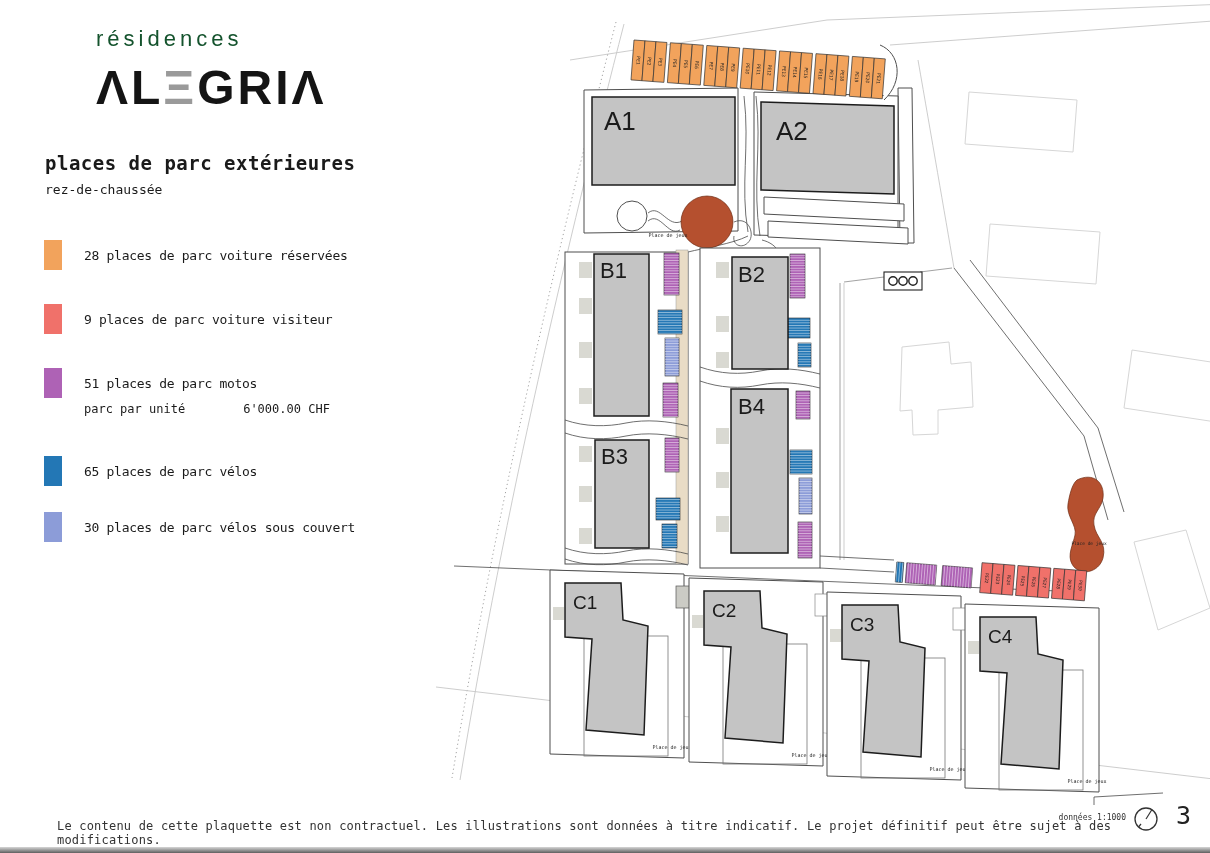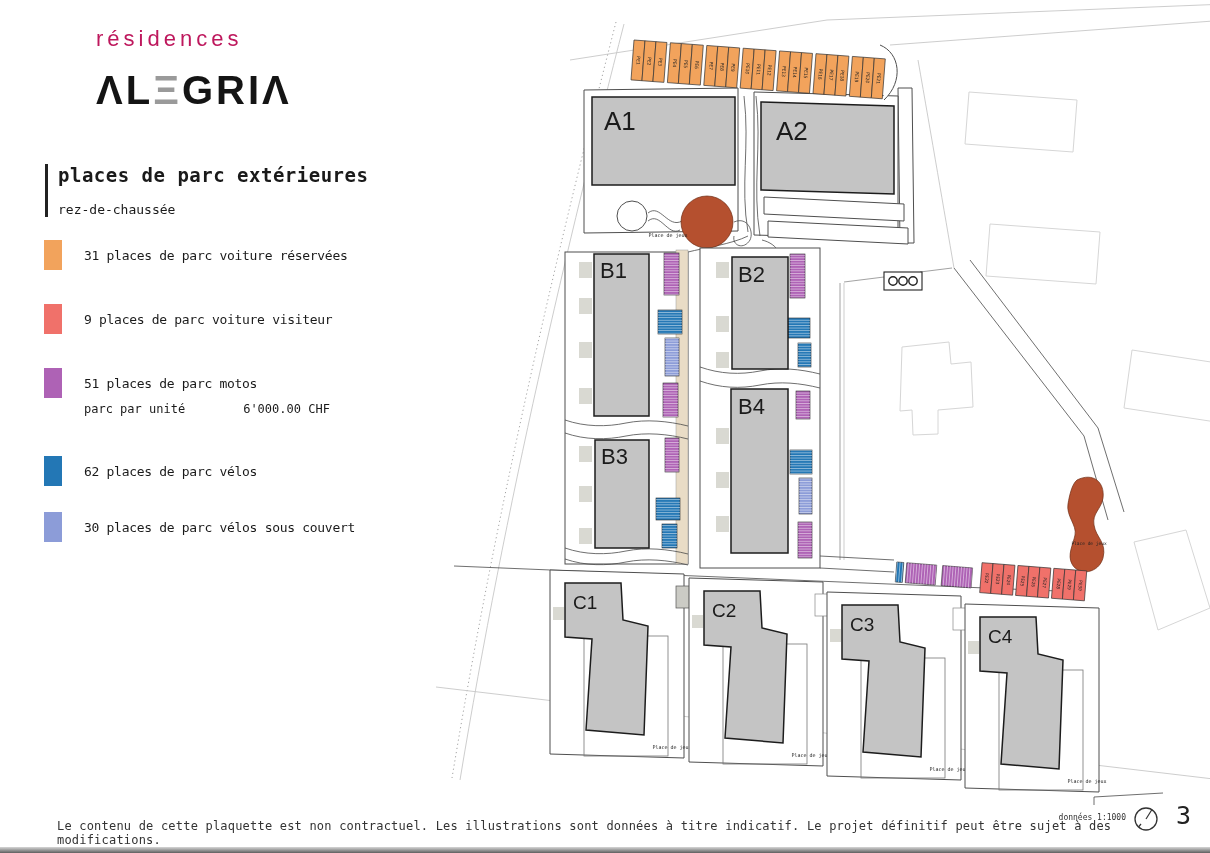--- a/index.html
+++ b/index.html
@@ -1,29 +1,29 @@
 <!DOCTYPE html>
 <html style="--c-reserved: #f2a35c; --c-visitor: #f0716a; --c-motos: #ae62b5; --c-velos: #2377b5; --c-couvert: #8c9cd8; --c-bld: #c4c4c4; --c-tan: #e9dcc6; --c-brown: #b5502f;"><head>
 <meta charset="utf-8">
 <style>
   html,body{margin:0;padding:0;background:#e8e8e8;}
   .page{position:relative;width:1210px;height:853px;background:#fff;overflow:hidden;
         font-family:"DejaVu Sans Mono",monospace;color:#1a1a1a;}
   
   .logo{position:absolute;left:96px;top:26px;}
-  .logo-line1{font-family:"Liberation Sans",sans-serif;font-size:22px;color:#be185d;
+  .logo-line1{font-family:"Liberation Sans",sans-serif;font-size:22px;color:#14532d;
               letter-spacing:4px;font-weight:400;}
-  .logo-brand{font-family:"Liberation Sans",sans-serif;font-size:40px;font-weight:700;
-              color:#141414;letter-spacing:3px;line-height:1.0;margin-top:18px;}
+  .logo-brand{font-family:"Liberation Sans",sans-serif;font-size:48px;font-weight:700;
+              color:#141414;letter-spacing:3px;line-height:1.0;margin-top:12px;}
   .logo-e{color:#9a9a9a;}
   
-  .titleblock{position:absolute;left:45px;top:164px;display:flex;}
+  .titleblock{position:absolute;left:45px;top:152px;display:flex;flex-direction:column;}
   .titlebar{width:3px;background:#222;margin-right:10px;}
   .title{font-size:19px;font-weight:700;letter-spacing:.5px;}
-  .subtitle{font-size:13px;margin-top:16px;}
+  .subtitle{font-size:13px;margin-top:8px;}
   
   .legend{position:absolute;left:44px;top:240px;width:340px;}
   .leg-item{position:absolute;left:0;display:flex;align-items:center;}
   .swatch{width:18px;height:30px;margin-right:22px;flex:0 0 18px;}
   .leg-label{font-size:13px;letter-spacing:-0.3px;}
   .leg-sub{position:absolute;left:40px;font-size:12px;display:flex;width:260px;}
   .leg-sub .v{margin-left:58px;}
   .sw-reserved{background:var(--c-reserved);}
   .sw-visitor{background:var(--c-visitor);}
   .sw-motos{background:var(--c-motos);}
@@ -69,37 +69,37 @@
     <div class="titlebar"></div>
     <div>
       <div class="title">places de parc extérieures</div>
       <div class="subtitle">rez-de-chaussée</div>
     </div>
   </div>
 
   <div class="legend">
     <div class="leg-item" style="top:0px">
       <div class="swatch sw-reserved"></div>
-      <div class="leg-label">31 places de parc voiture réservées</div>
+      <div class="leg-label">28 places de parc voiture réservées</div>
     </div>
     <div class="leg-item" style="top:64px">
       <div class="swatch sw-visitor"></div>
       <div class="leg-label">9 places de parc voiture visiteur</div>
     </div>
     <div class="leg-item" style="top:128px">
       <div class="swatch sw-motos"></div>
       <div class="leg-label">51 places de parc motos</div>
     </div>
     <div class="leg-sub" style="top:162px">
       <span>parc par unité</span>
       <span class="v">6'000.00 CHF</span>
     </div>
     <div class="leg-item" style="top:216px">
       <div class="swatch sw-velos"></div>
-      <div class="leg-label">62 places de parc vélos</div>
+      <div class="leg-label">65 places de parc vélos</div>
     </div>
     <div class="leg-item" style="top:272px">
       <div class="swatch sw-couvert"></div>
       <div class="leg-label">30 places de parc vélos sous couvert</div>
     </div>
   </div>
 
   <div class="plan">
   <svg width="800" height="805" viewBox="0 0 800 805" xmlns="http://www.w3.org/2000/svg">
     <defs>

